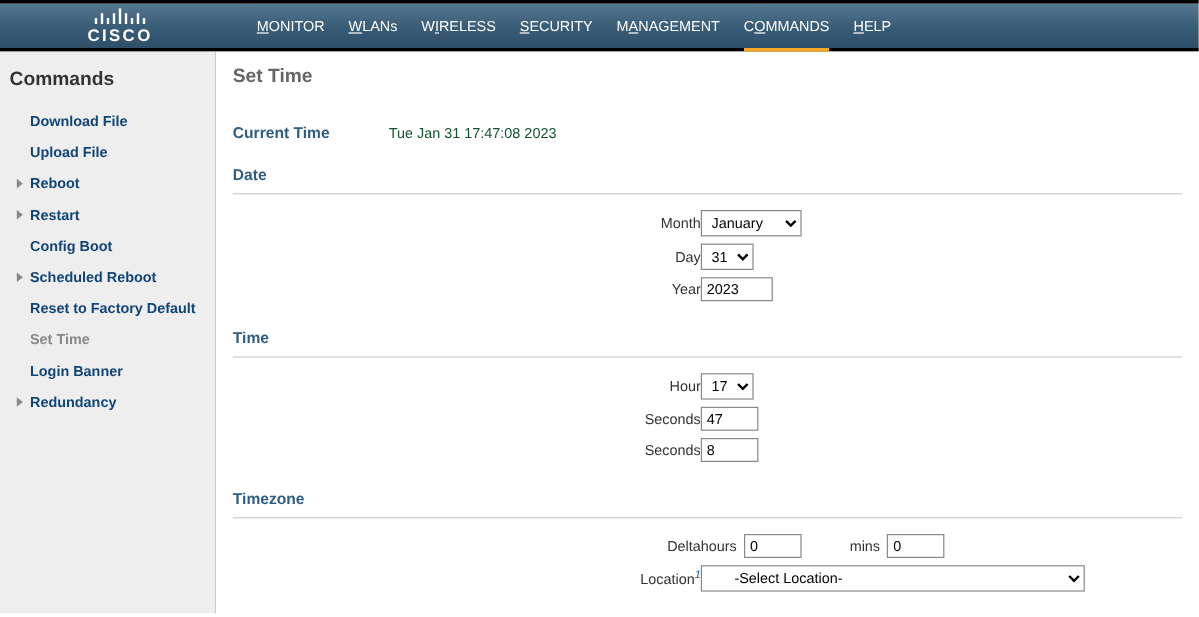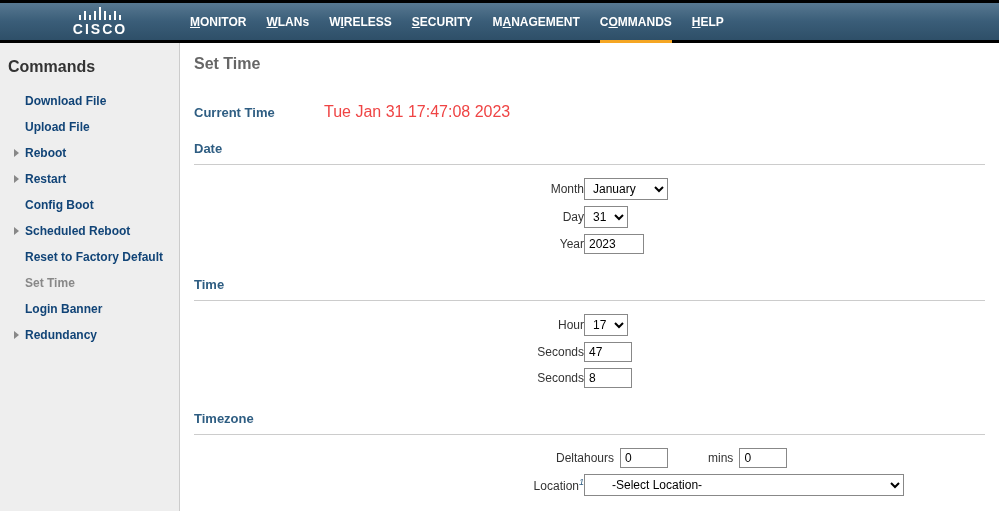--- a/index.html
+++ b/index.html
@@ -9,20 +9,21 @@
       width: 999px;
       height: 514px;
       overflow: hidden;
     }
     .header {
       background: linear-gradient(to bottom, #577891 0%, #3a5d78 50%, #2e4f68 100%);
       height: 40px;
       display: flex;
       align-items: center;
       border-top: 3px solid #000;
+      gap: 24px;
     }
     .logo {
       width: 180px;
       display: flex;
       flex-direction: column;
       align-items: center;
       justify-content: center;
       padding-left: 20px;
     }
     .logo-bars {
@@ -50,21 +51,21 @@
       height: 100%;
     }
     .nav-item {
       color: #fff;
       font-size: 12px;
       padding: 0 10px;
       height: 100%;
       display: flex;
       align-items: center;
       cursor: pointer;
-      font-weight: bold;
+      font-weight: normal;
       position: relative;
       justify-content: flex-end;
     }
     .nav-item .ul { text-decoration: underline; }
     .nav-item.active::after {
       content: '';
       position: absolute;
       bottom: -3px;
       left: 10px;
       right: 10px;
@@ -135,21 +136,21 @@
       font-size: 13px;
       margin-bottom: 8px;
       margin-top: 20px;
     }
     .current-time-row {
       display: flex;
       align-items: baseline;
       margin-bottom: 20px;
     }
     .current-time-row .section-label { width: 130px; }
-    .current-time-val { color: #ef4444; font-size: 16px; }
+    .current-time-val { color: #14532d; font-size: 12px; }
     hr.divider {
       border: none;
       border-top: 1px solid #ccc;
       margin: 4px 0 10px 0;
     }
     .form-row {
       display: flex;
       align-items: center;
       padding: 3px 0;
     }

